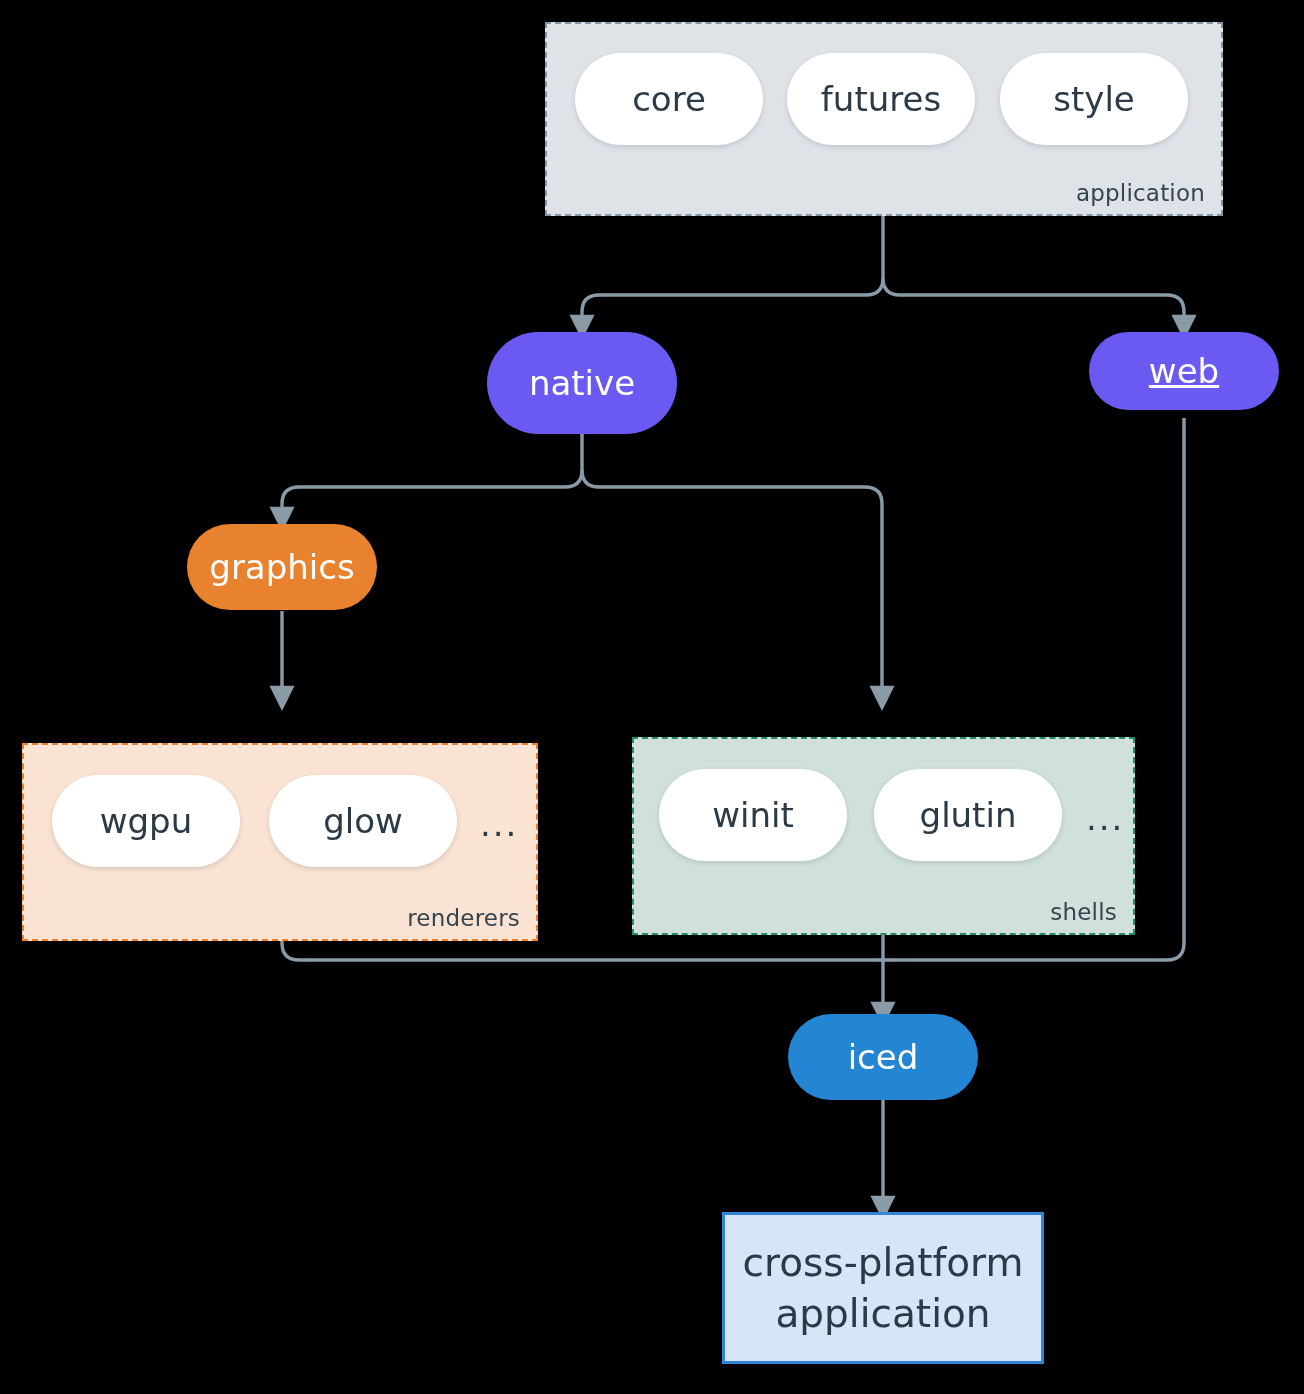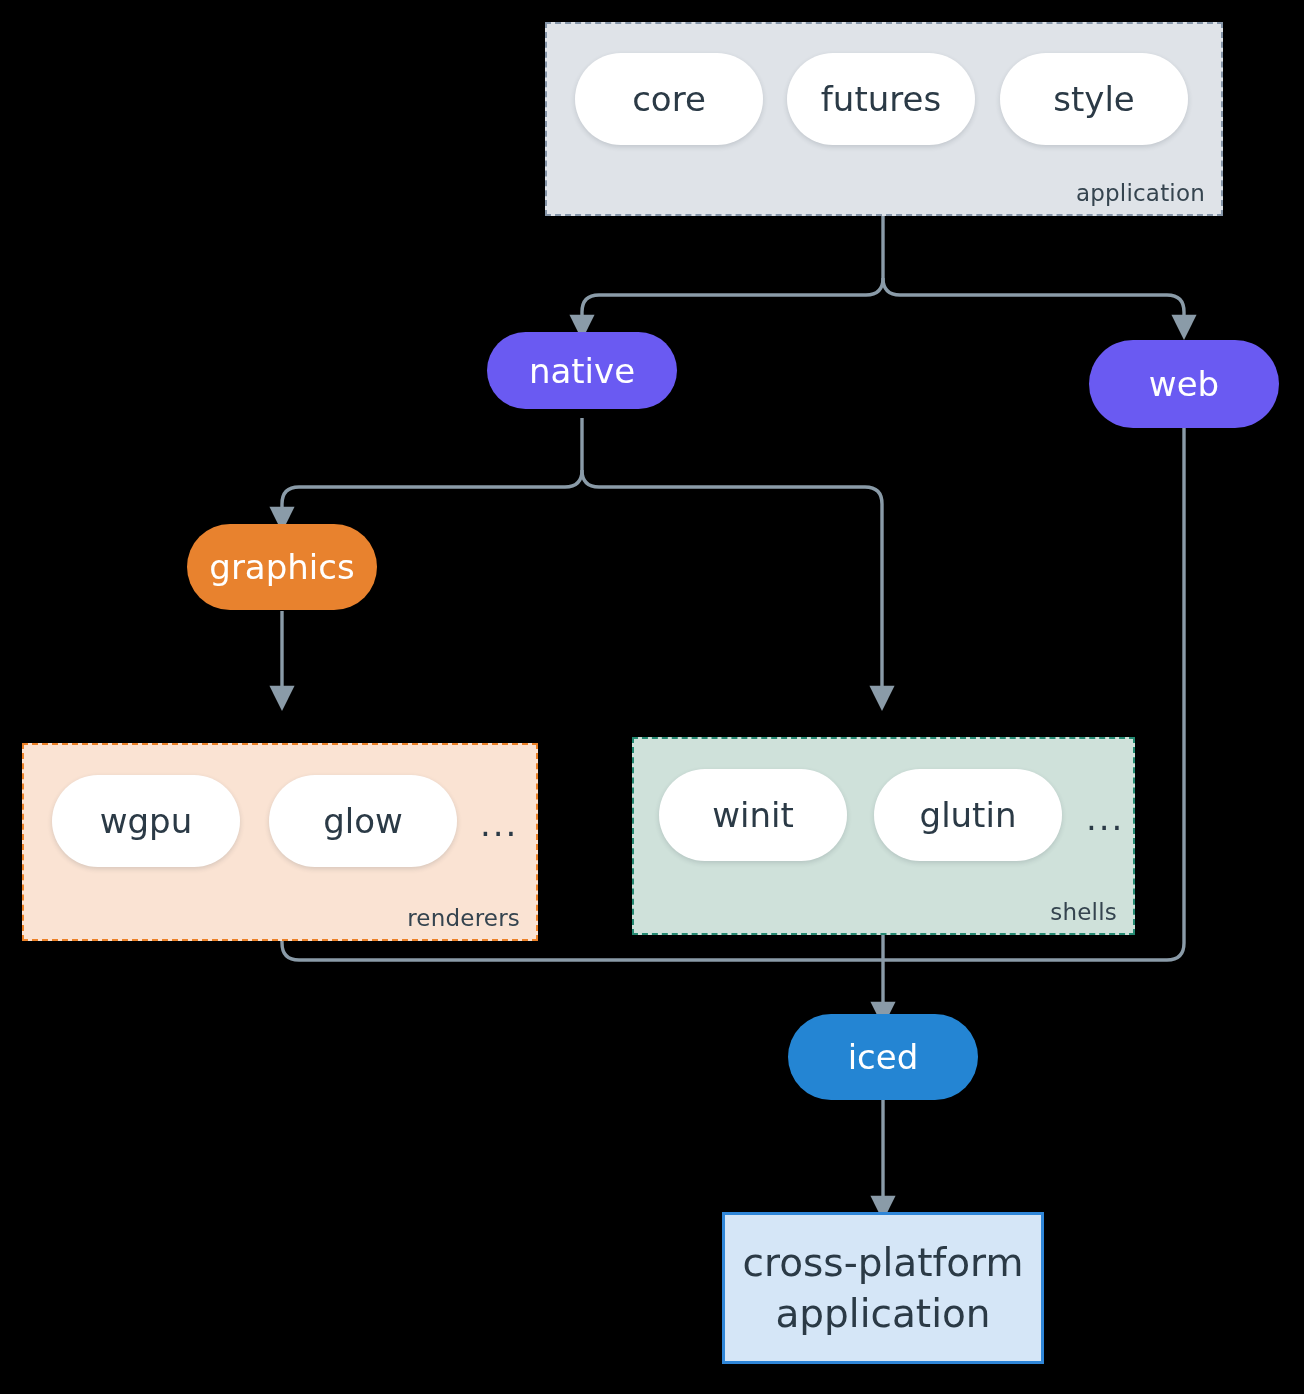--- a/index.html
+++ b/index.html
@@ -146,24 +146,24 @@
     </div>
     <div class="pill-white" style="left:240px; top:29px; width:188px; height:92px;">
       <span>futures</span>
     </div>
     <div class="pill-white" style="left:453px; top:29px; width:188px; height:92px;">
       <span>style</span>
     </div>
     <div class="cluster-label">application</div>
   </div>
 
-  <div class="node node-native" style="left:487px; top:332px; width:190px; height:77px;">
+  <div class="node node-native" style="left:487px; top:332px; width:190px; height:102px;">
     <span>native</span>
   </div>
-  <div class="node node-web" style="left:1089px; top:340px; width:190px; height:88px;">
+  <div class="node node-web" style="left:1089px; top:332px; width:190px; height:78px;text-decoration:underline;">
     <span>web</span>
   </div>
 
   <div class="node node-graphics" style="left:187px; top:524px; width:190px; height:86px;text-align:right;">
     <span>graphics</span>
   </div>
 
   <div class="cluster cluster-renderers" style="left:22px; top:705px; width:516px; height:198px;">
     <div class="pill-white" style="left:28px; top:30px; width:188px; height:92px;">
       <span>wgpu</span>

